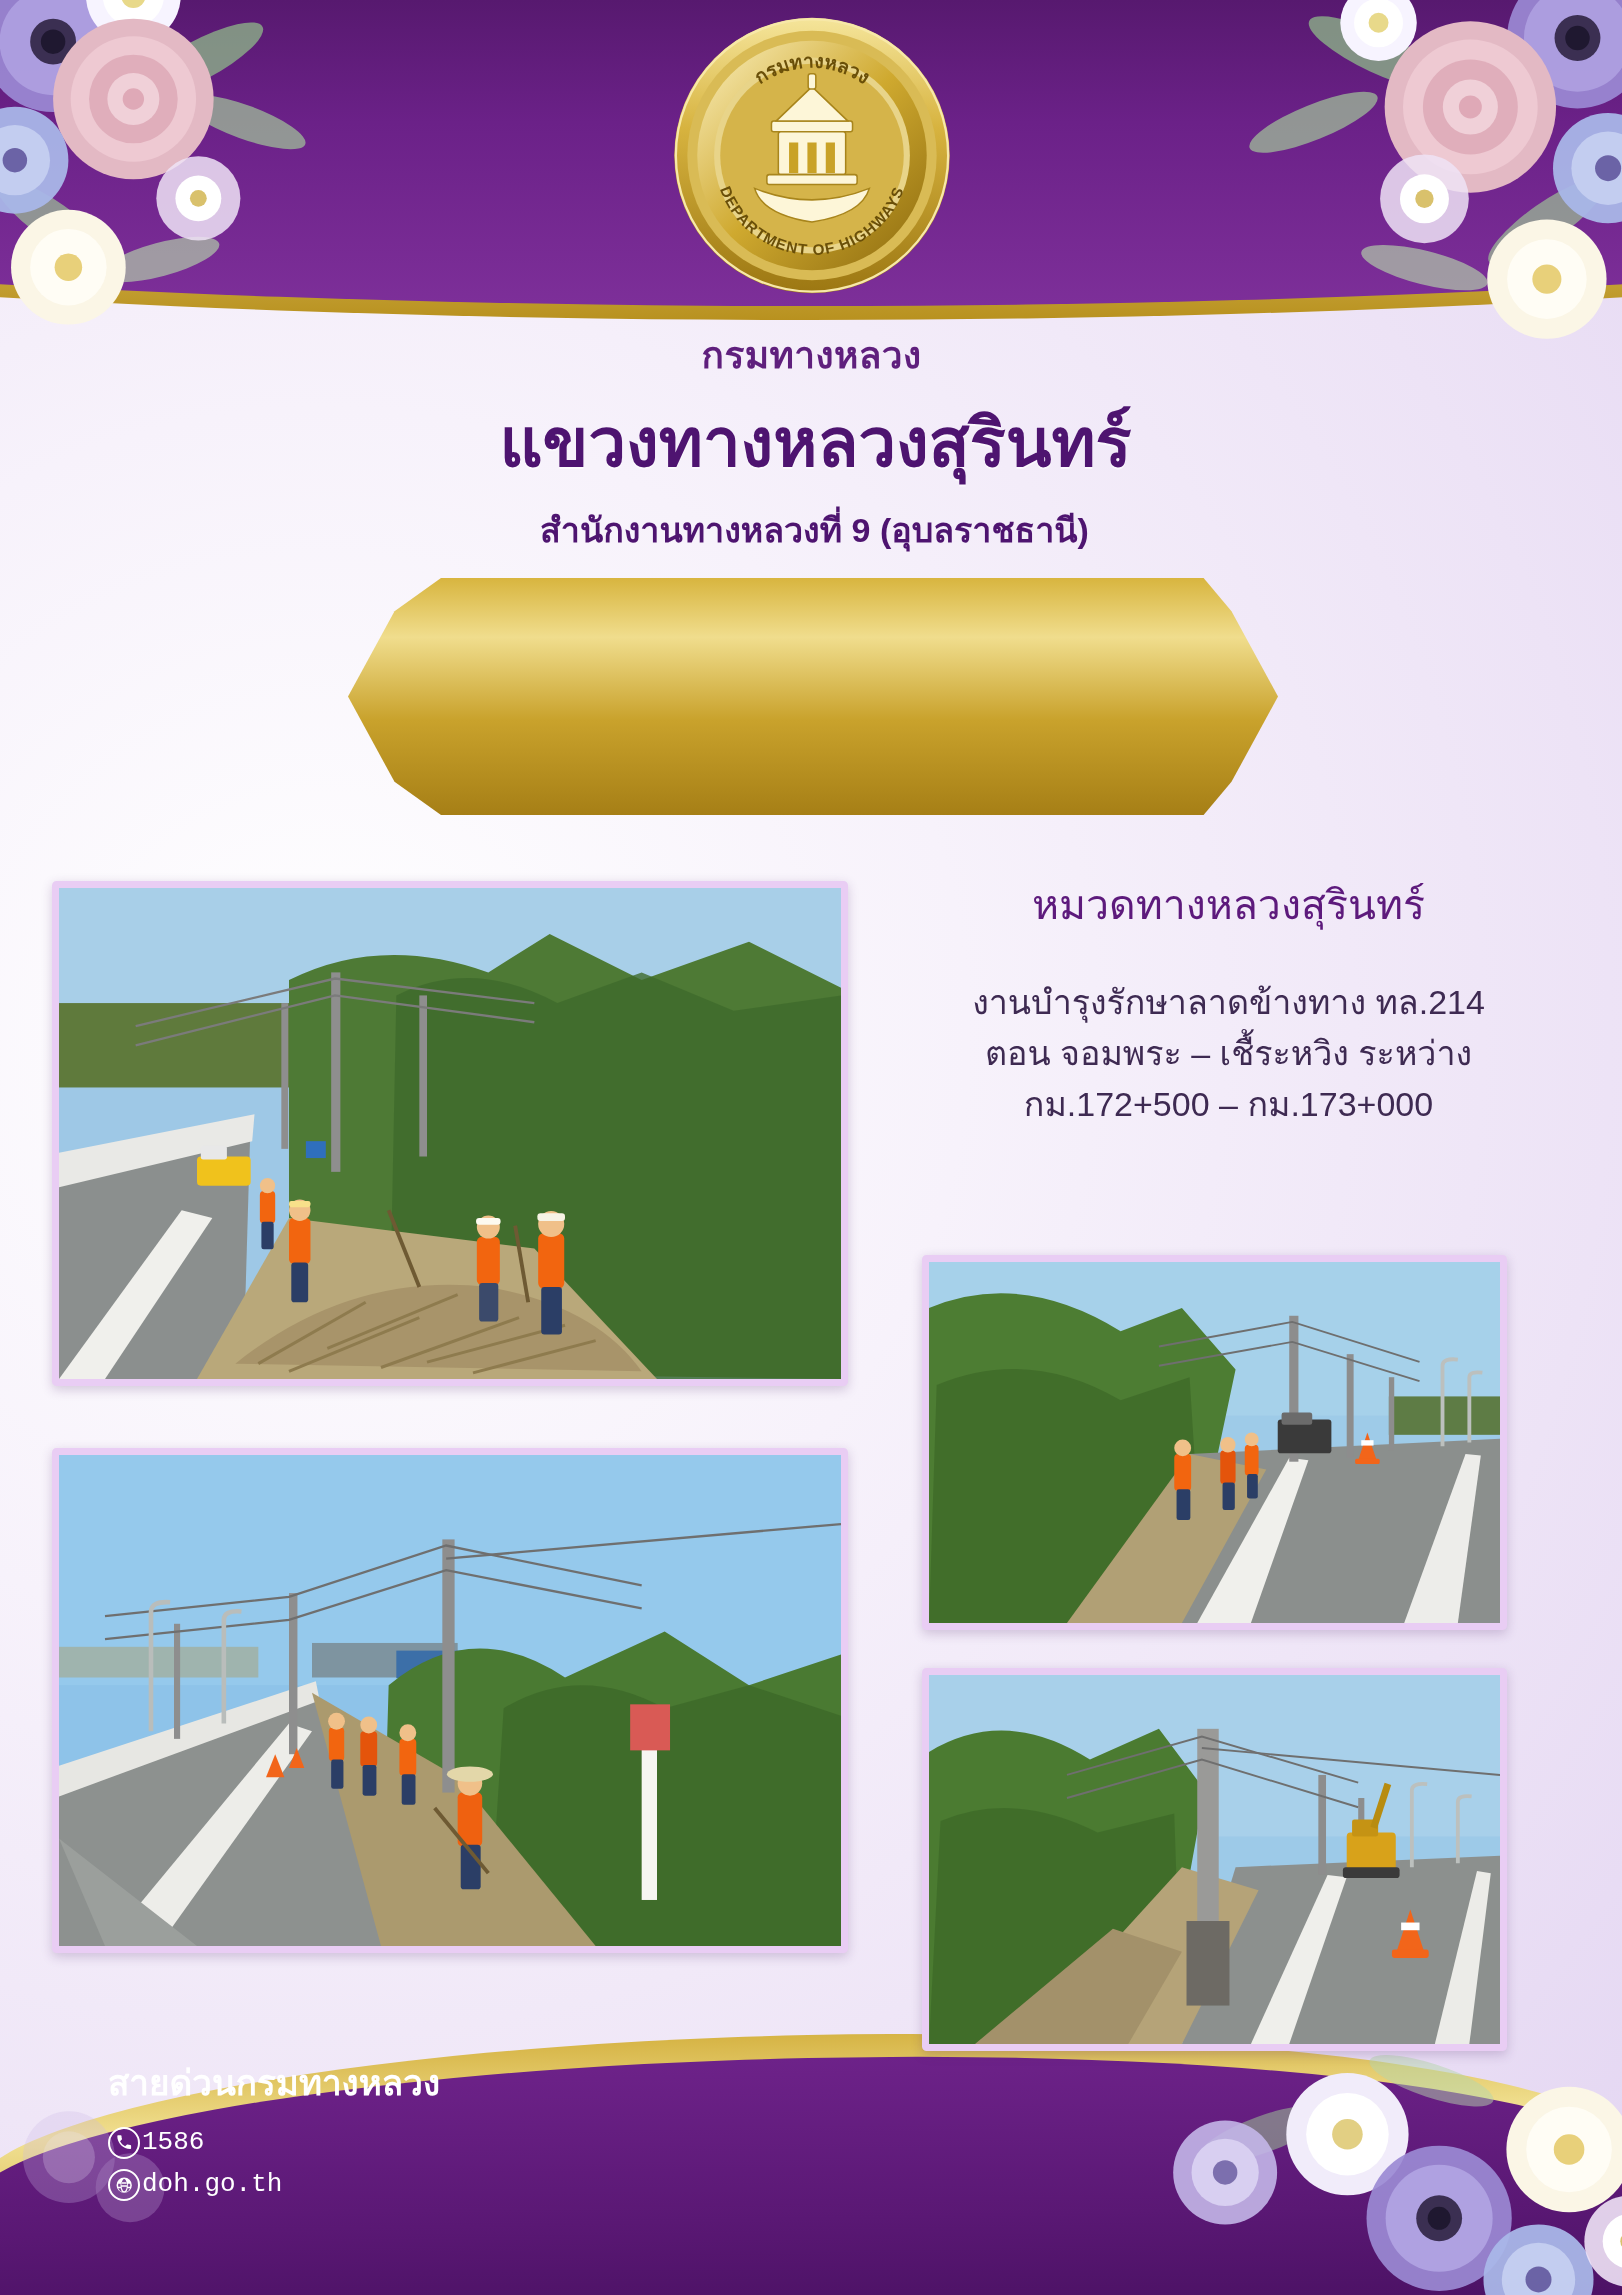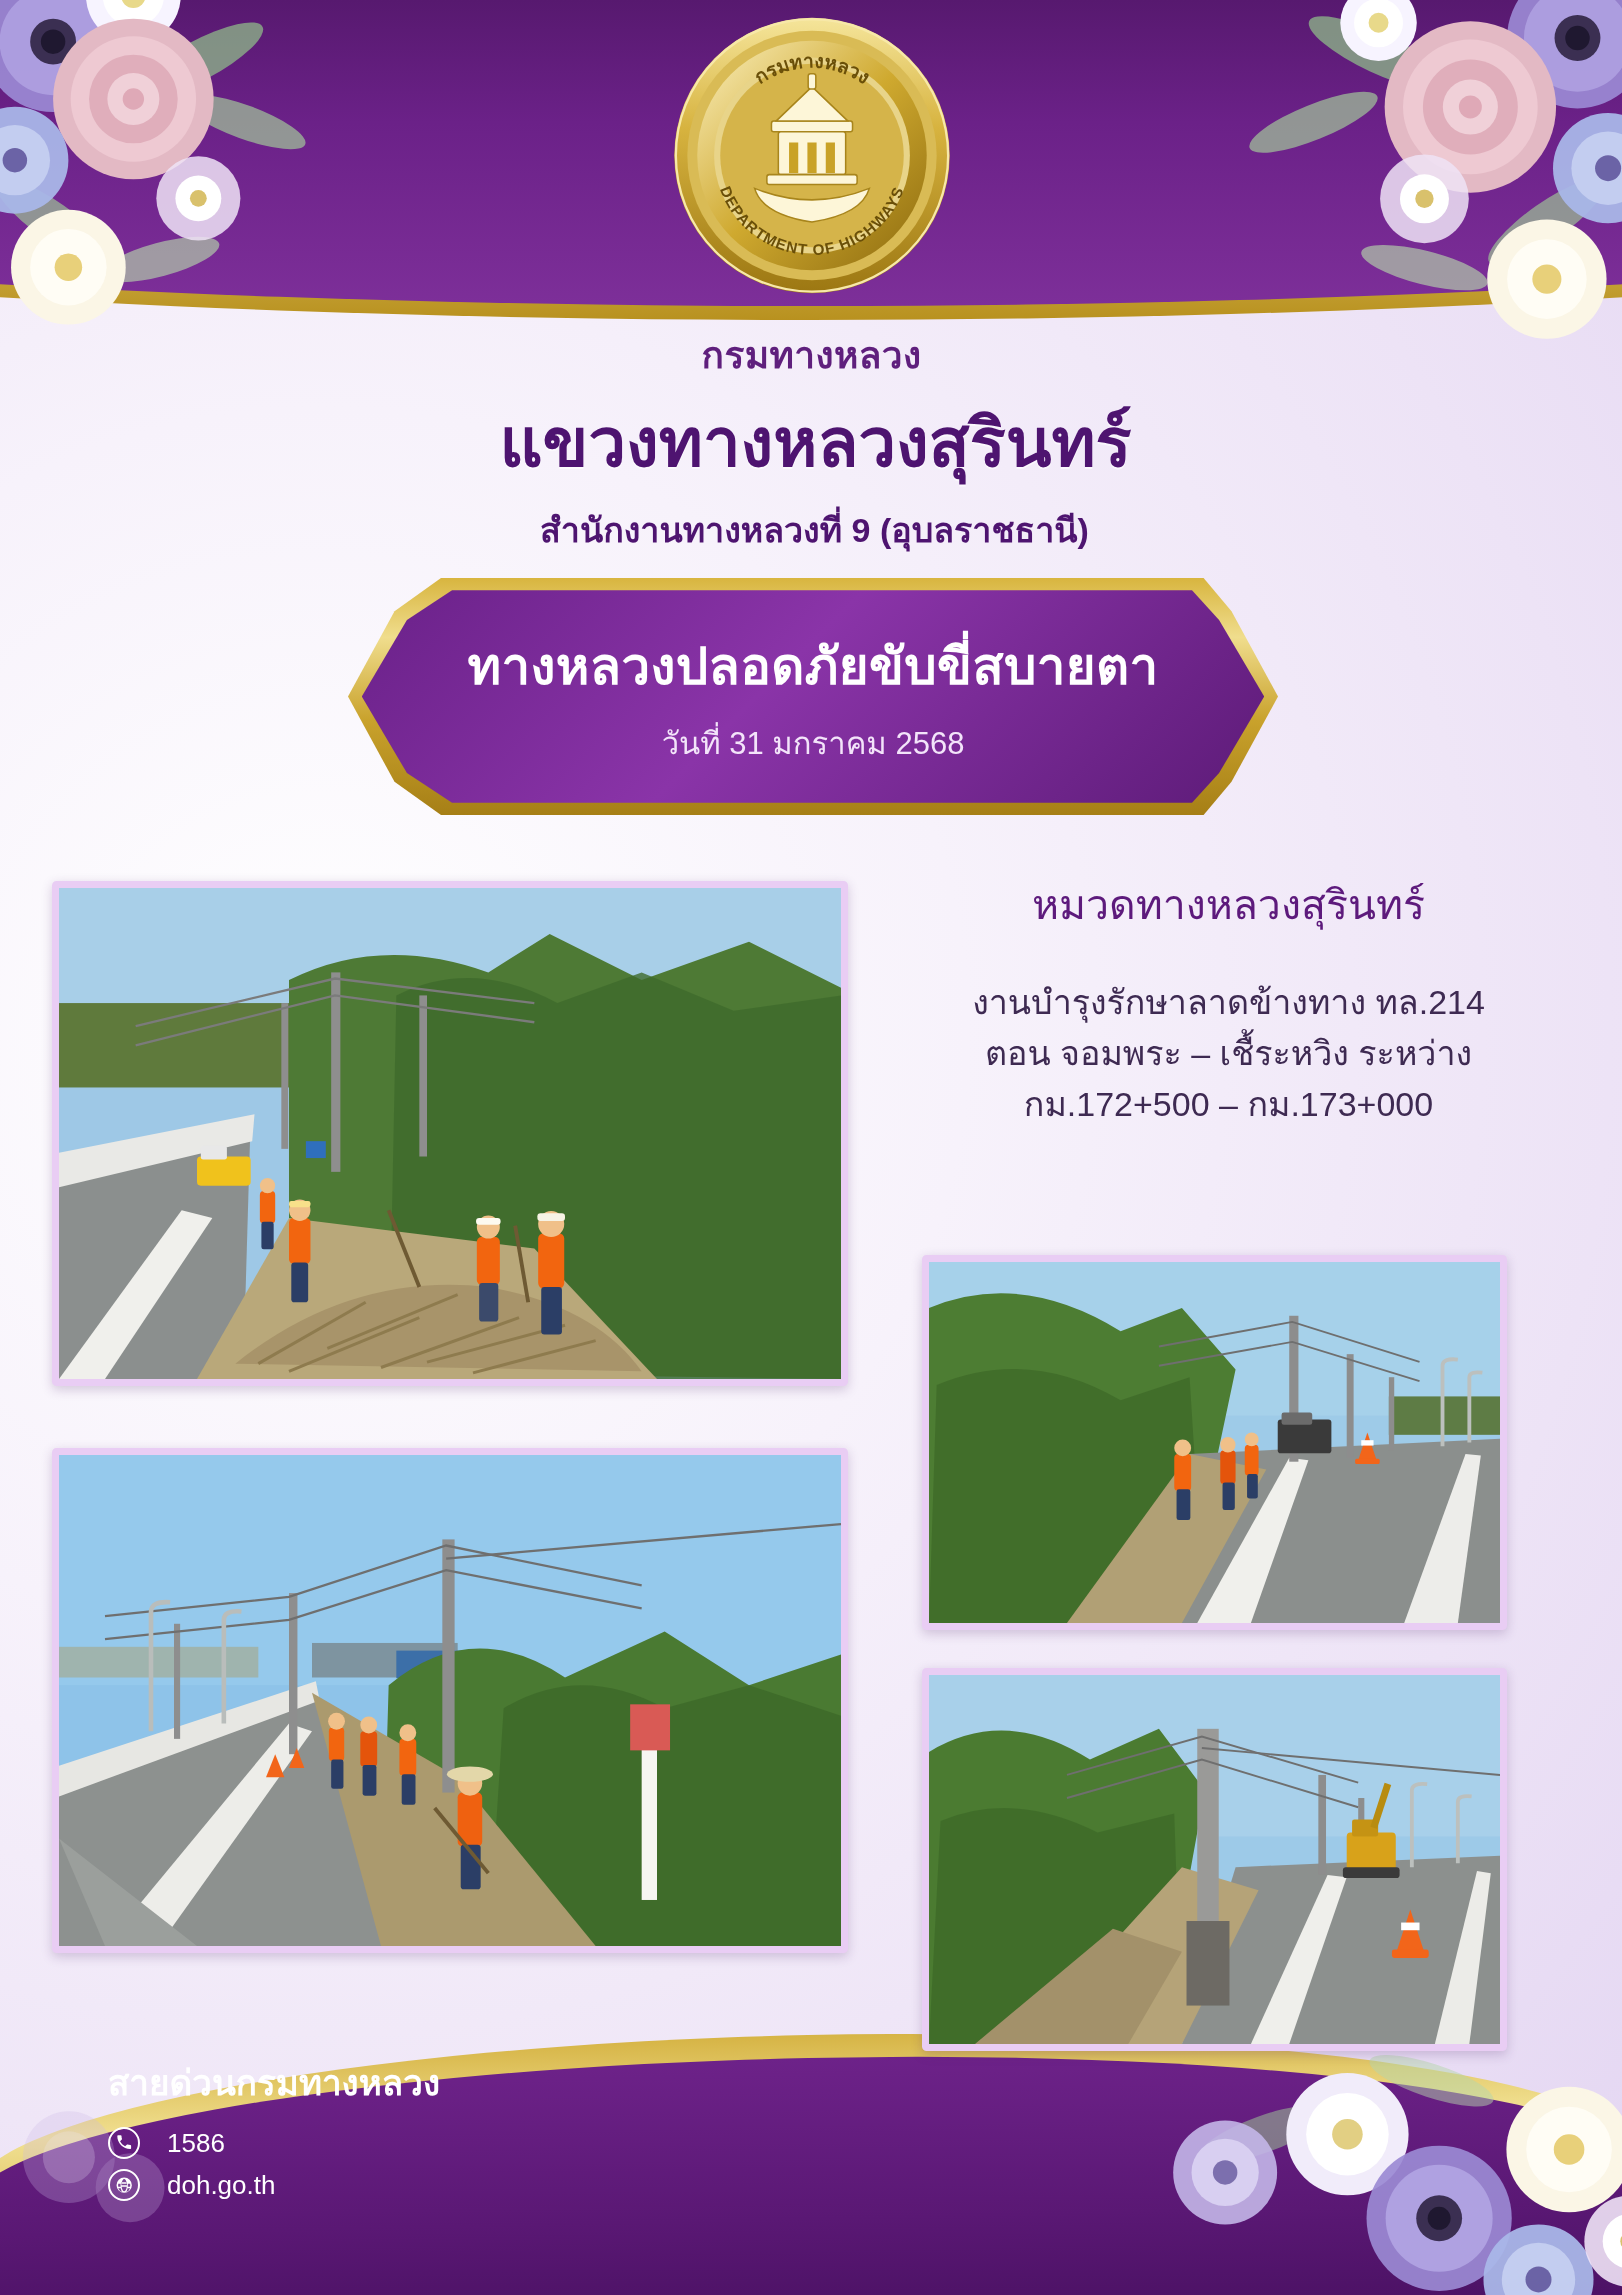--- a/index.html
+++ b/index.html
@@ -197,23 +197,24 @@
     z-index: 8;
     color: #ffffff;
   }
   .footer-title {
     font-size: 35px;
     font-weight: bold;
     margin-bottom: 17px;
   }
   .footer-row {
     display: flex;
-    align-items: flex-end;
-    gap: 27px;
+    align-items: flex-start;
+    gap: 2px;
     margin-bottom: 10.7px;
+    font-family: Liberation Mono, monospace;
   }
   .footer-row span.txt {
     font-size: 26px;
   }
   .ficon {
     width: 32px; height: 32px;
     border: 2.3px solid #ffffff;
     border-radius: 50%;
     display: flex; align-items: center; justify-content: center;
     flex: none;
@@ -367,24 +368,20 @@
   </div>
 
   <div class="header-text">
     <div class="h-dept">กรมทางหลวง</div>
     <div class="h-main">แขวงทางหลวงสุรินทร์</div>
     <div class="h-sub">สำนักงานทางหลวงที่ 9 (อุบลราชธานี)</div>
   </div>
 
   <div class="plaque">
     <div class="plaque-gold"></div>
-    <div class="plaque-inner">
-      <div class="plaque-title">ทางหลวงปลอดภัยขับขี่สบายตา</div>
-      <div class="plaque-date">วันที่ 31 มกราคม 2568</div>
-    </div>
   </div>
 
   <div class="right-text">
     <div class="rt-head">หมวดทางหลวงสุรินทร์</div>
     <div class="rt-body">
       <div>งานบำรุงรักษาลาดข้างทาง ทล.214</div>
       <div>ตอน จอมพระ – เชื้ระหวิง ระหว่าง</div>
       <div>กม.172+500 – กม.173+000</div>
     </div>
   </div>

